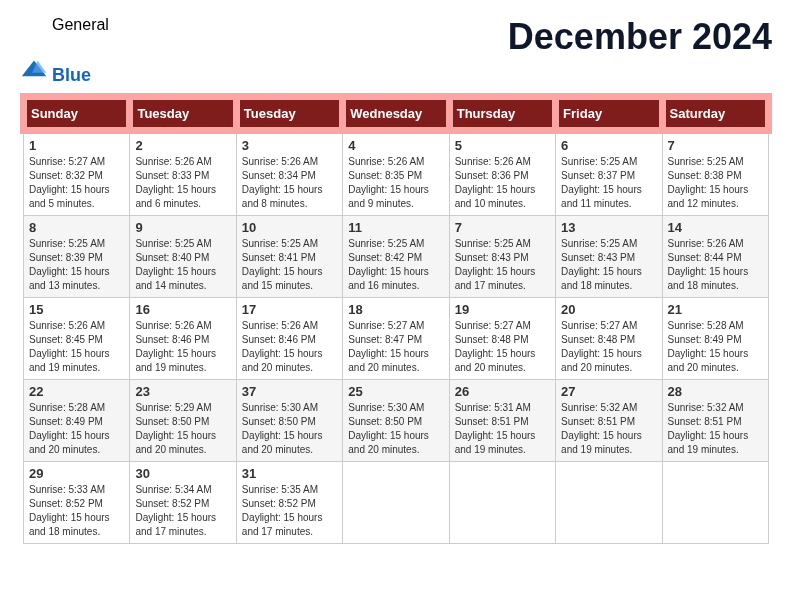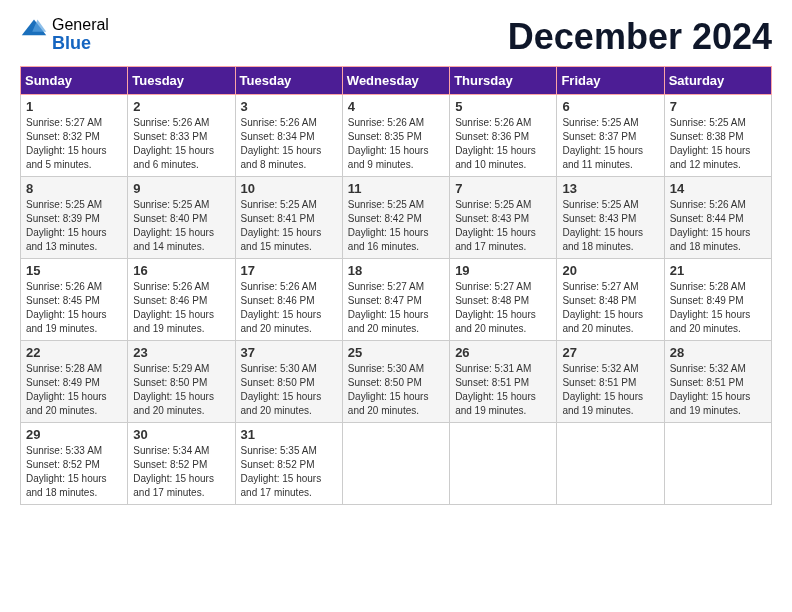--- a/index.html
+++ b/index.html
@@ -11,21 +11,21 @@
       padding: 16px 20px;
     }
     .header-area {
       display: flex;
       align-items: flex-start;
       justify-content: space-between;
       margin-bottom: 8px;
     }
     .logo {
       display: flex;
-      align-items: flex-start;
+      align-items: flex-end;
       gap: 4px;
     }
     .logo-text {
       display: flex;
       flex-direction: column;
       line-height: 1.1;
     }
     .logo-icon {
       width: 28px;
       height: 28px;
@@ -41,27 +41,27 @@
     .subtitle {
       font-size: 16px;
       color: #555;
     }
     .calendar {
       width: 100%;
       border-collapse: collapse;
       font-size: 11px;
     }
     .calendar thead tr th {
-      background: #4c1d95;
+      background: #7f1d1d;
       color: #fff;
       padding: 6px 4px;
       text-align: left;
       font-size: 13px;
       font-weight: bold;
-      border: 1px solid #fca5a5;
+      border: 7px solid #fca5a5;
     }
     .calendar tbody tr td {
       border: 1px solid #ccc;
       vertical-align: top;
       padding: 4px 5px;
       min-height: 70px;
       background: #fff;
       width: calc(100% / 7);
     }
     .calendar tbody tr:nth-child(even) td {
@@ -86,21 +86,21 @@
 <body>
 
 <div class="header-area">
   <div class="logo">
     <svg class="logo-icon" viewBox="0 0 32 32" xmlns="http://www.w3.org/2000/svg">
       <polygon points="16,4 30,22 2,22" fill="#1a6fbc"></polygon>
       <polygon points="20,4 30,18 14,18" fill="#5ba3e0" opacity="0.7"></polygon>
     </svg>
     <div class="logo-text">
       <span>General</span>
-      <span style="color:#1565c0;font-weight:bold;font-size:18px;">Blue</span>
+      <span style="color:#1565c0;font-weight:bold;font-size:18px;margin-top:32px;">Blue</span>
     </div>
   </div>
   <div class="title-area">
     <div class="main-title">December 2024</div>
   </div>
 </div>
 
 <table class="calendar">
   <thead>
     <tr>

